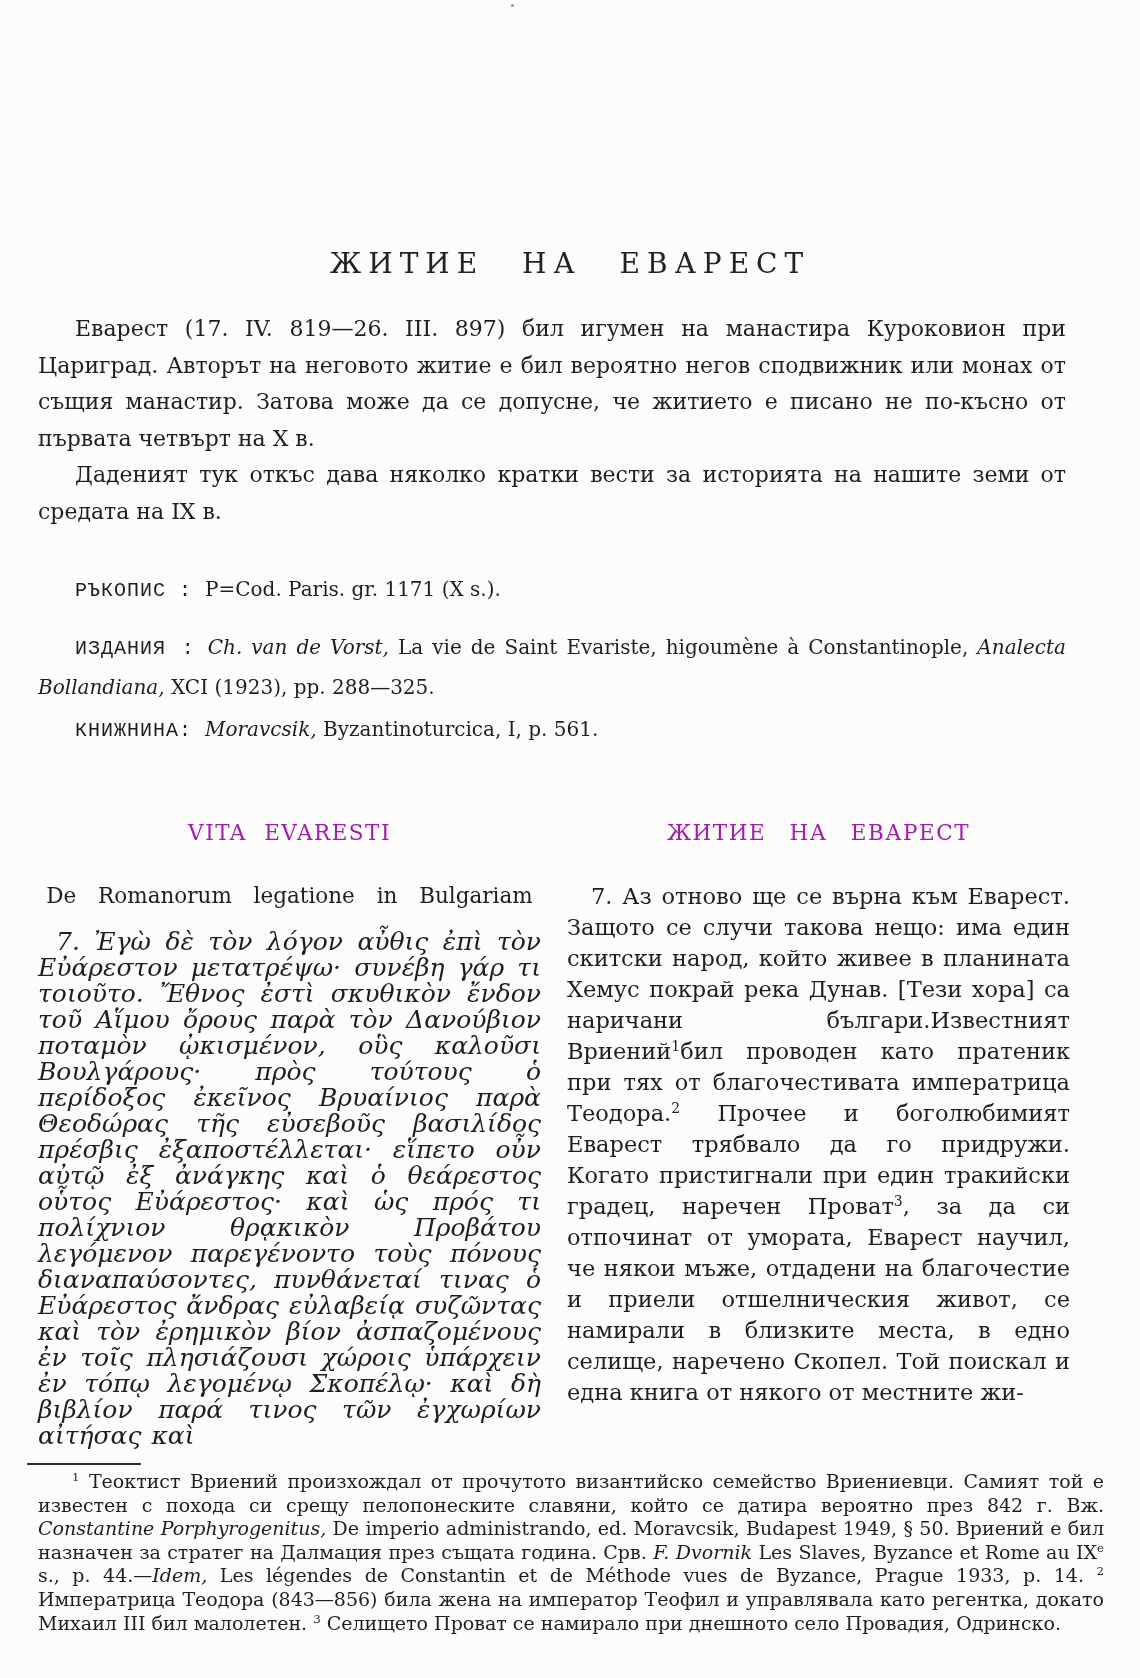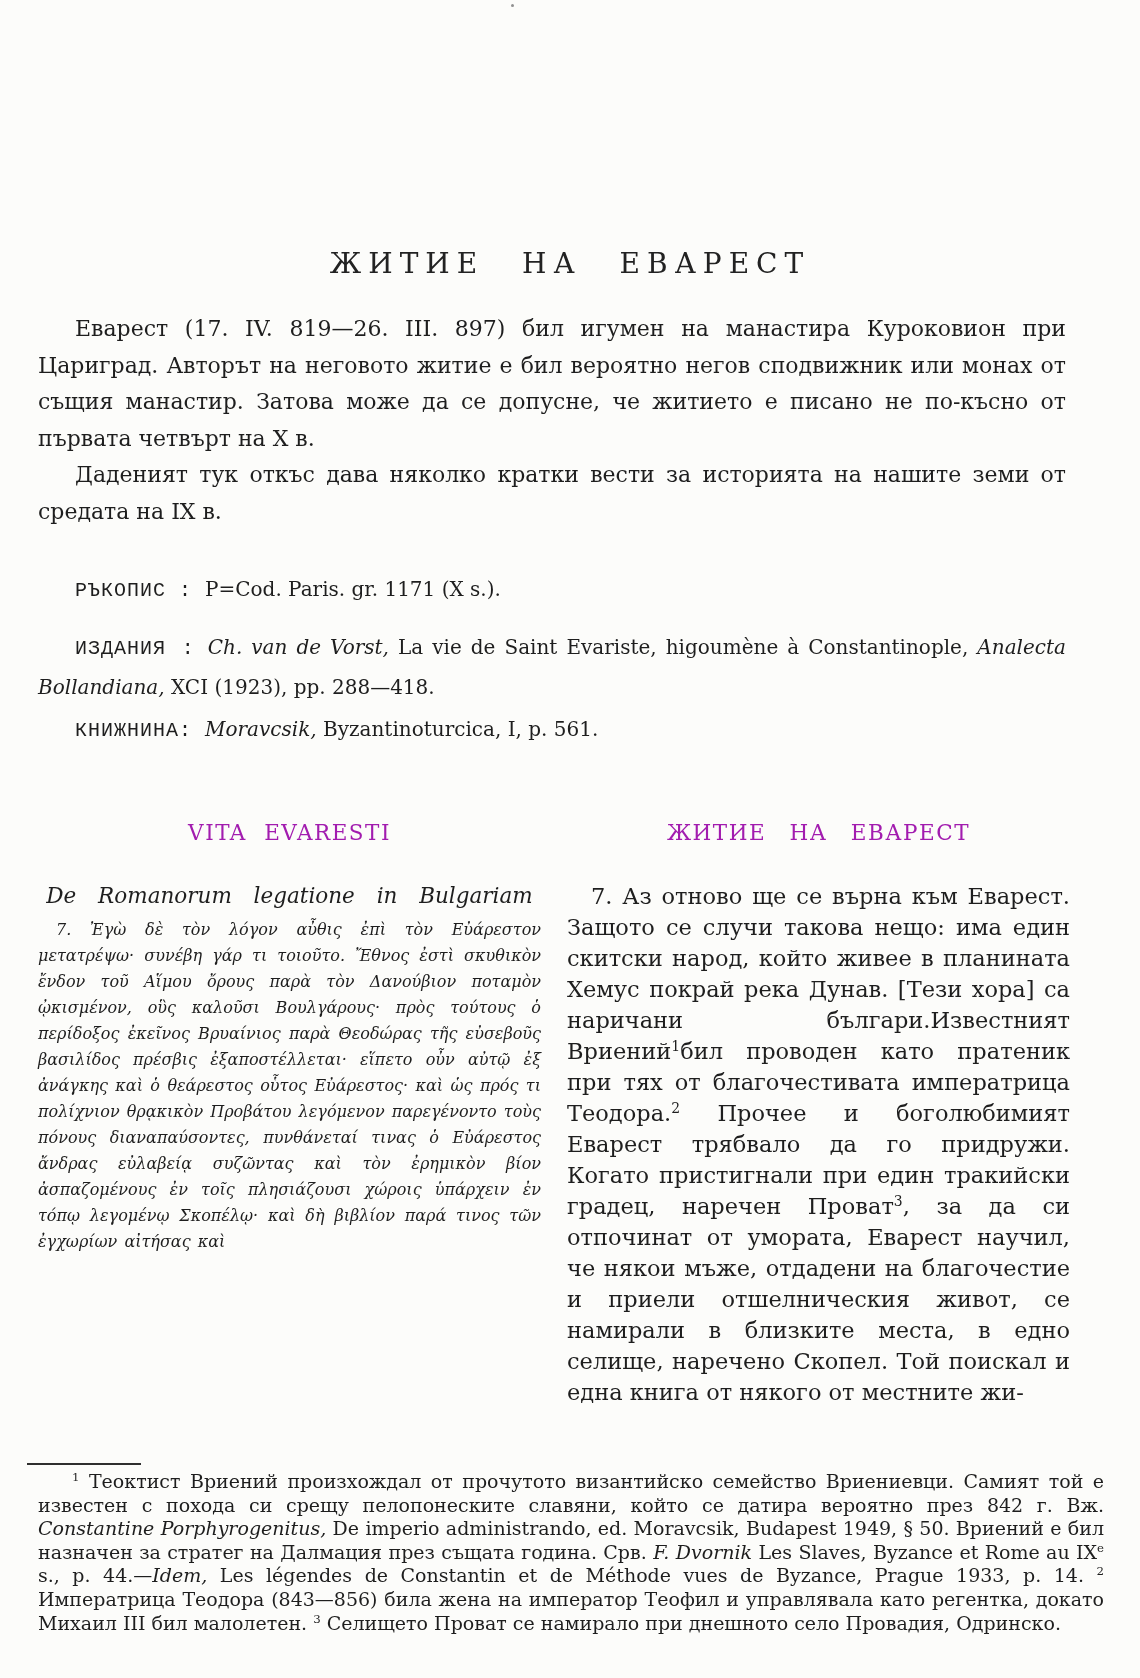--- a/index.html
+++ b/index.html
@@ -44,29 +44,29 @@
   }
   .col { width:503px; }
   .col-heading {
     margin:8px 0 0; text-align:center;
     font-size:21.5px; font-weight:normal;
     letter-spacing:1.5px; word-spacing:9px; color:#a21caf;
   }
   .col.right .col-heading { word-spacing:15px; }
   .col-subtitle {
     margin:36px auto 0; text-align:center;
-    font-size:21.5px; font-weight:normal; font-style:italic;
+    font-size:21.5px; font-weight:normal; 
     line-height:30px;
   }
   .col-subtitle .sub-line { display:block; }
   .col-subtitle .wide { word-spacing:15px; }
 
   .greek {
-    margin:6px 0 0; font-style:italic;
-    font-size:16px; line-height:26px;
+    margin:18px 0 0; font-style:italic;
+    font-size:25px; line-height:26px;
     text-align:justify; text-indent:18px; word-spacing:2px;
   }
   .bulg {
     margin:14px 0 16px;
     font-size:22.5px; line-height:31px;
     text-align:justify; text-indent:24px;
   }
 
   sup { font-size:0.62em; line-height:0; vertical-align:super; }
 
@@ -89,21 +89,21 @@
 
   <h1 class="title">ЖИТИЕ НА ЕВАРЕСТ</h1>
 
   <div class="intro">
     <p>Еварест (17. IV. 819—26. III. 897) бил игумен на манастира Куроковион при Цариград. Авторът на неговото житие е бил вероятно негов сподвижник или монах от същия манастир. Затова може да се допусне, че житието е писано не по-късно от първата четвърт на X в.</p>
     <p>Даденият тук откъс дава няколко кратки вести за историята на нашите земи от средата на IX в.</p>
   </div>
 
   <p class="apparatus manuscript"><span class="label">РЪКОПИС :</span><span>P=Cod. Paris. gr. 1171 (X s.).</span></p>
 
-  <p class="apparatus editions"><span class="label">ИЗДАНИЯ :</span><i>Ch. van de Vorst,</i><span> La vie de Saint Evariste, higoumène à Constantinople, </span><i>Analecta Bollandiana,</i><span> XCI (1923), pp. 288—418.</span></p>
+  <p class="apparatus editions"><span class="label">ИЗДАНИЯ :</span><i>Ch. van de Vorst,</i><span> La vie de Saint Evariste, higoumène à Constantinople, </span><i>Analecta Bollandiana,</i><span> XCI (1923), pp. 288—325.</span></p>
 
   <p class="apparatus bibliography"><span class="label">КНИЖНИНА:</span><i>Moravcsik,</i><span> Byzantinoturcica, I, p. 561.</span></p>
 
   <div class="columns">
 
     <div class="col left">
       <h2 class="col-heading">VITA EVARESTI</h2>
       <h3 class="col-subtitle">
           <span class="sub-line wide">De Romanorum legatione in Bulgariam</span>
         </h3>

